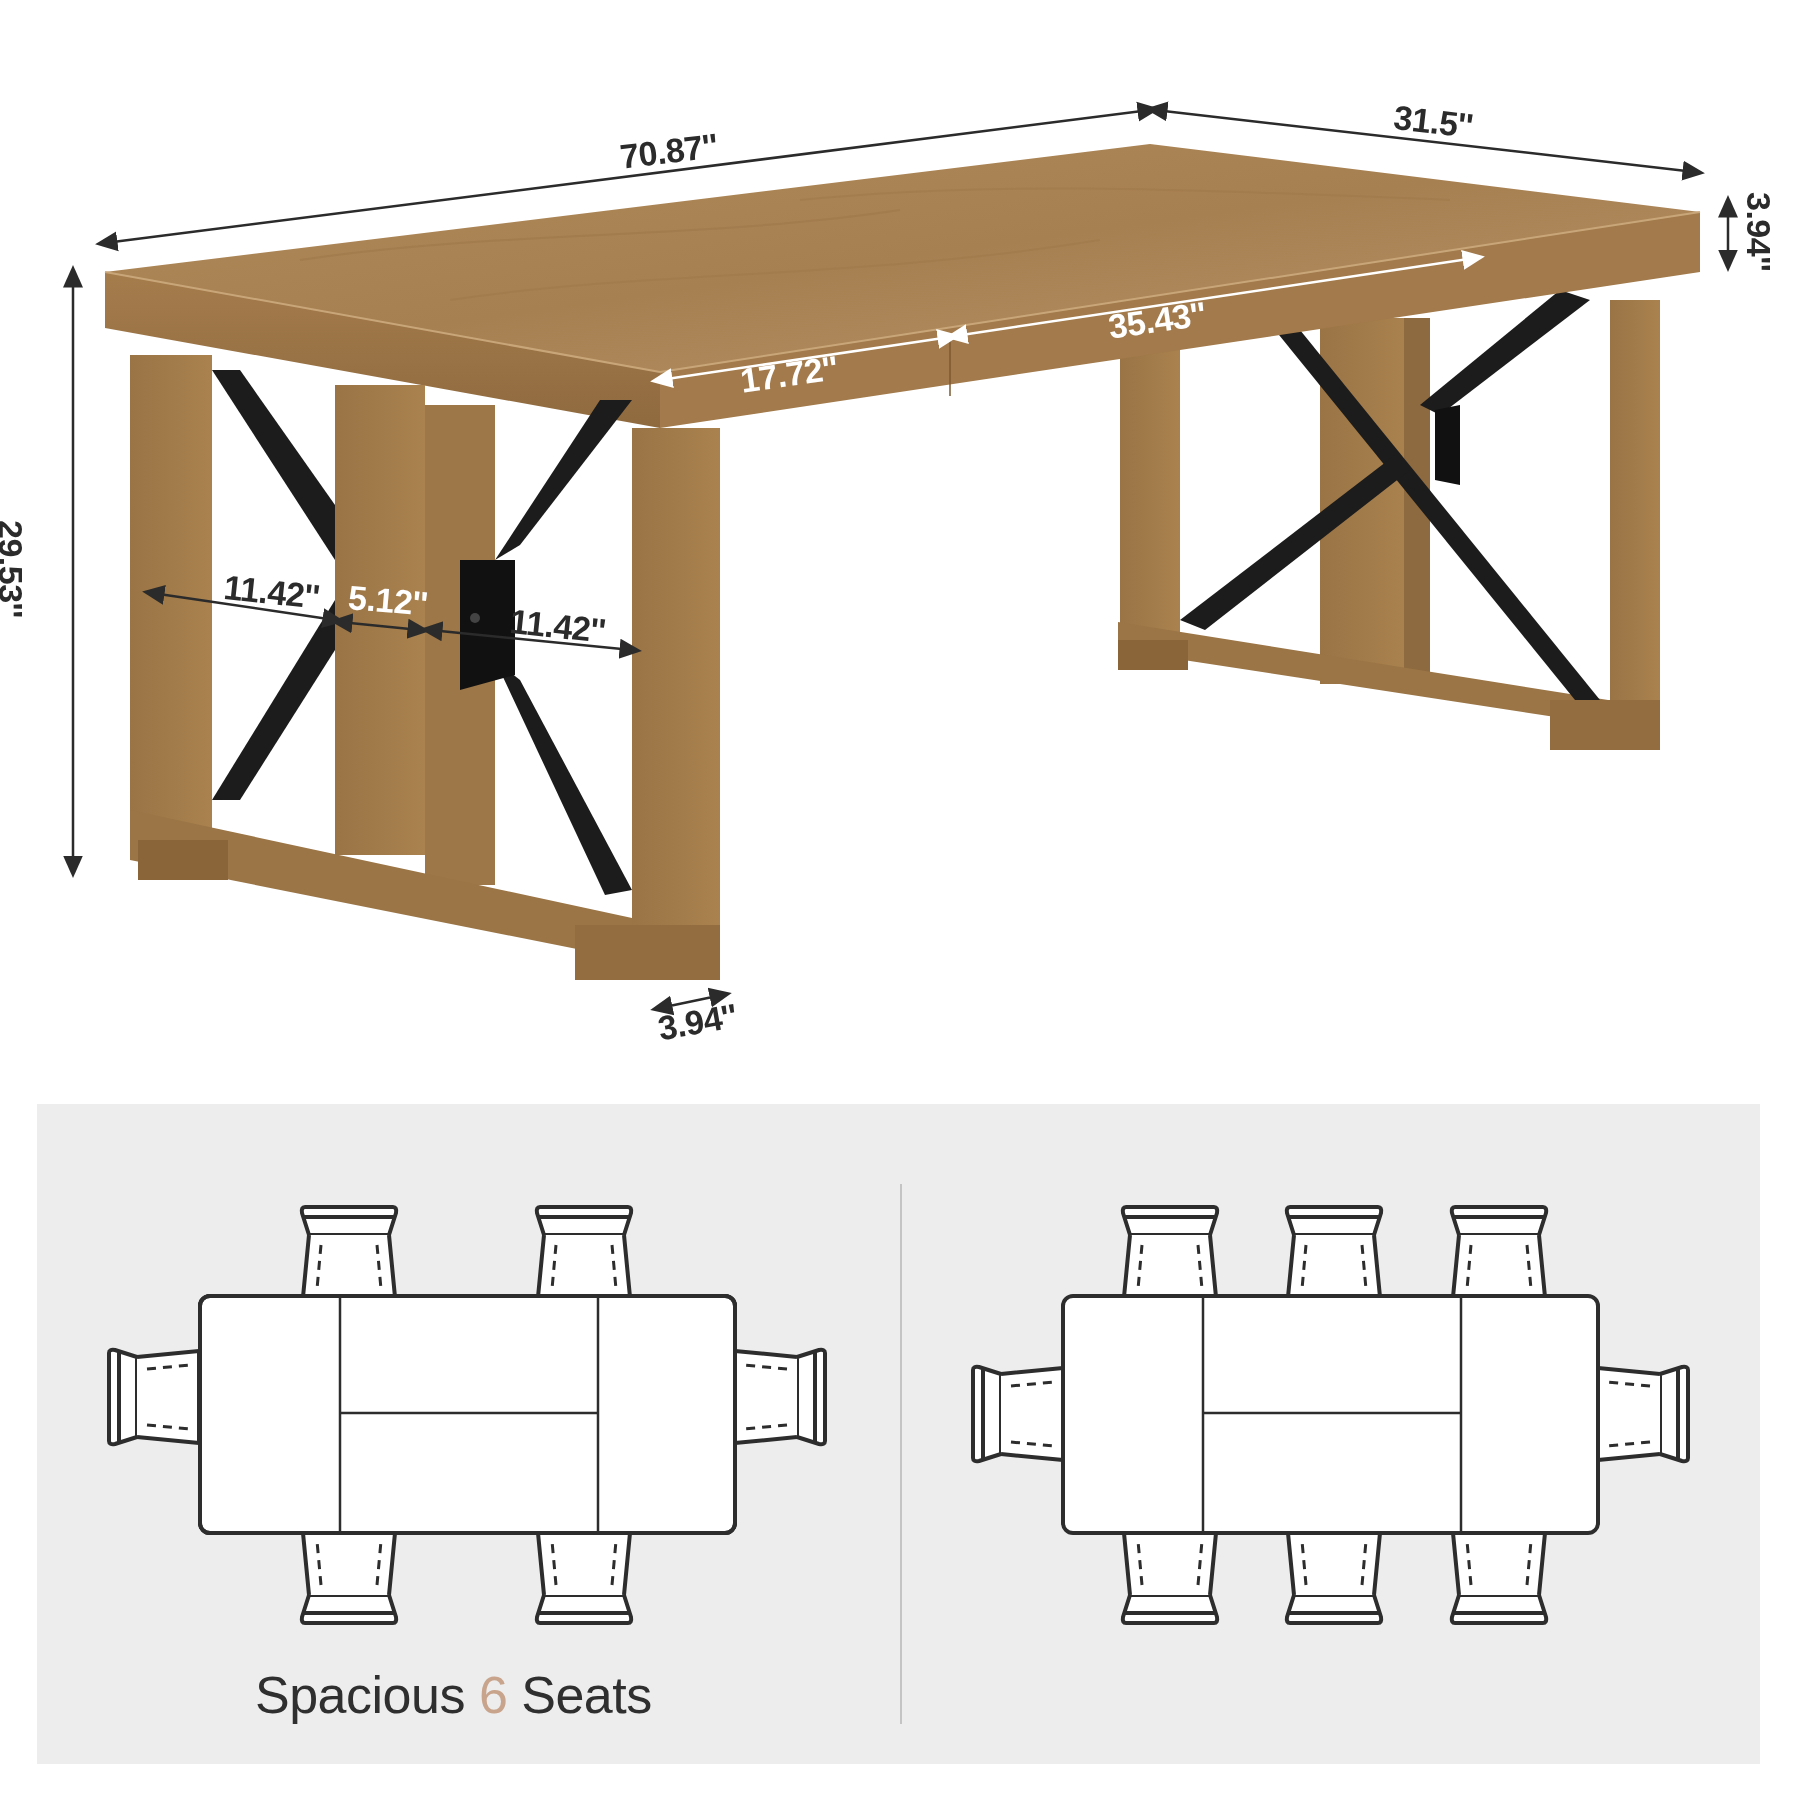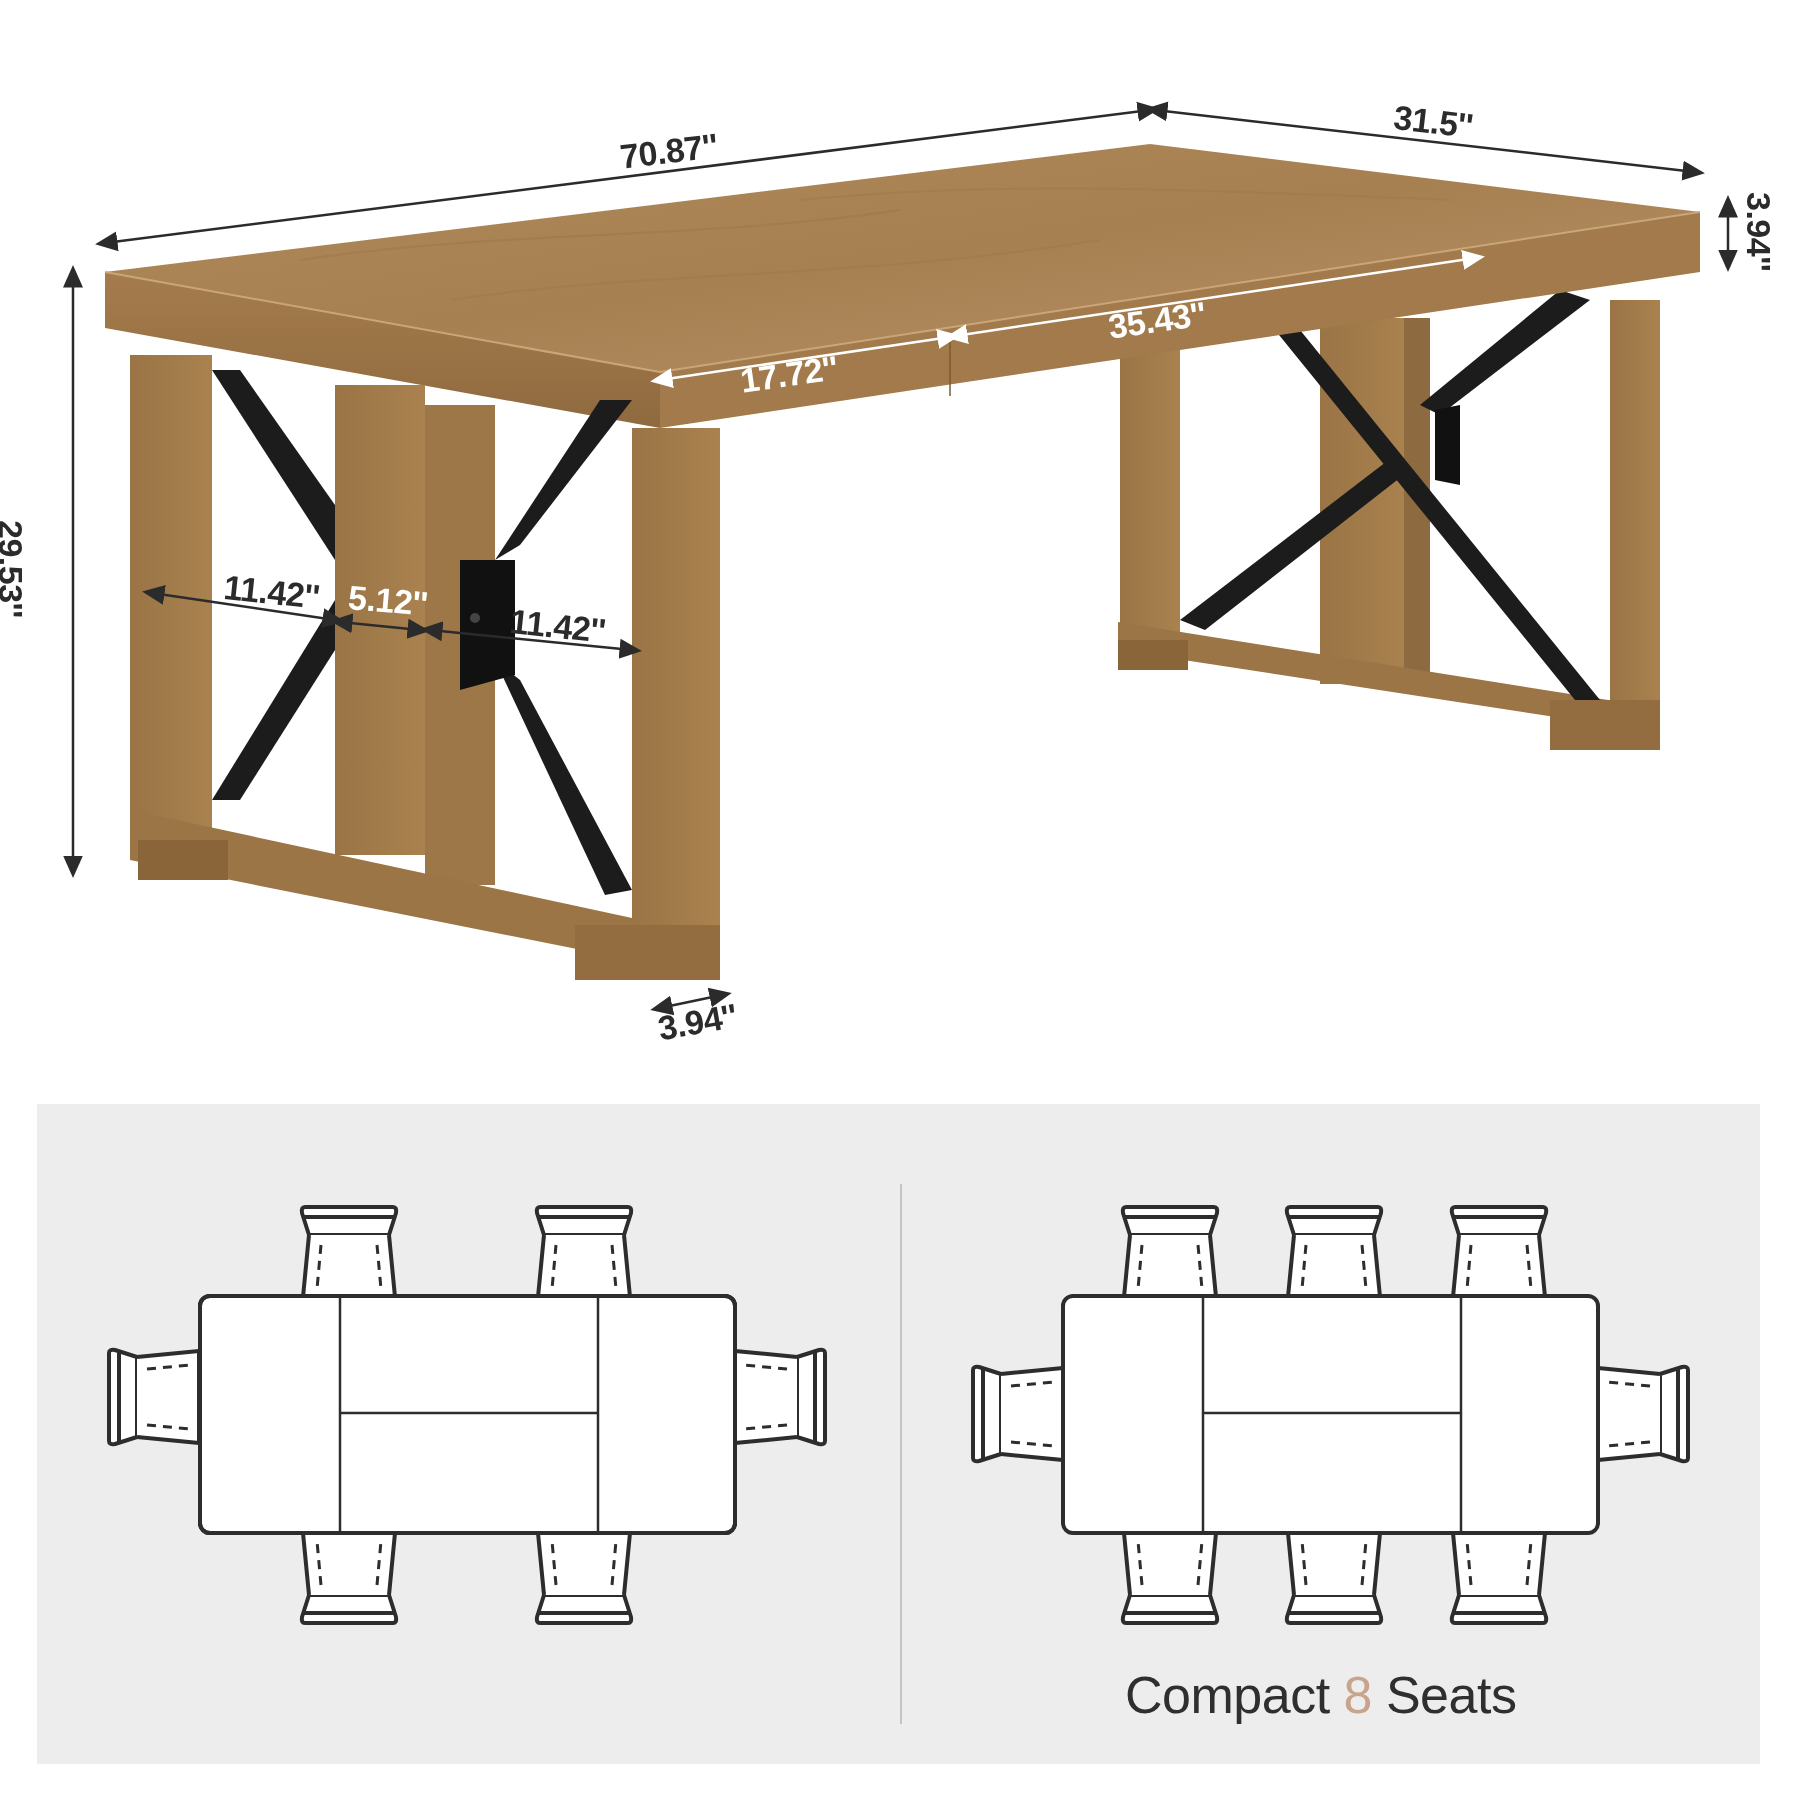--- a/index.html
+++ b/index.html
@@ -158,18 +158,18 @@
       <use href="#chairTop" transform="translate(1499,1533) scale(1,-1)"></use>
       <use href="#chairTop" transform="translate(1063,1414) rotate(-90)"></use>
       <use href="#chairTop" transform="translate(1598,1414) rotate(90)"></use>
       <rect x="1063" y="1296" width="535" height="237" rx="10" fill="#fff" stroke="#2d2d2d" stroke-width="4"></rect>
       <line x1="1203" y1="1298" x2="1203" y2="1531" stroke="#2d2d2d" stroke-width="2.5"></line>
       <line x1="1461" y1="1298" x2="1461" y2="1531" stroke="#2d2d2d" stroke-width="2.5"></line>
       <line x1="1203" y1="1413" x2="1461" y2="1413" stroke="#2d2d2d" stroke-width="2.5"></line>
     </g>
   </svg>
 
-  <div class="caption" style="left:1125px;">
-    <span>Compact</span>
-    <span class="num">8</span>
+  <div class="caption" style="left:255px;">
+    <span>Spacious</span>
+    <span class="num">6</span>
     <span>Seats</span>
   </div>
 </div>
 
 </body></html>

